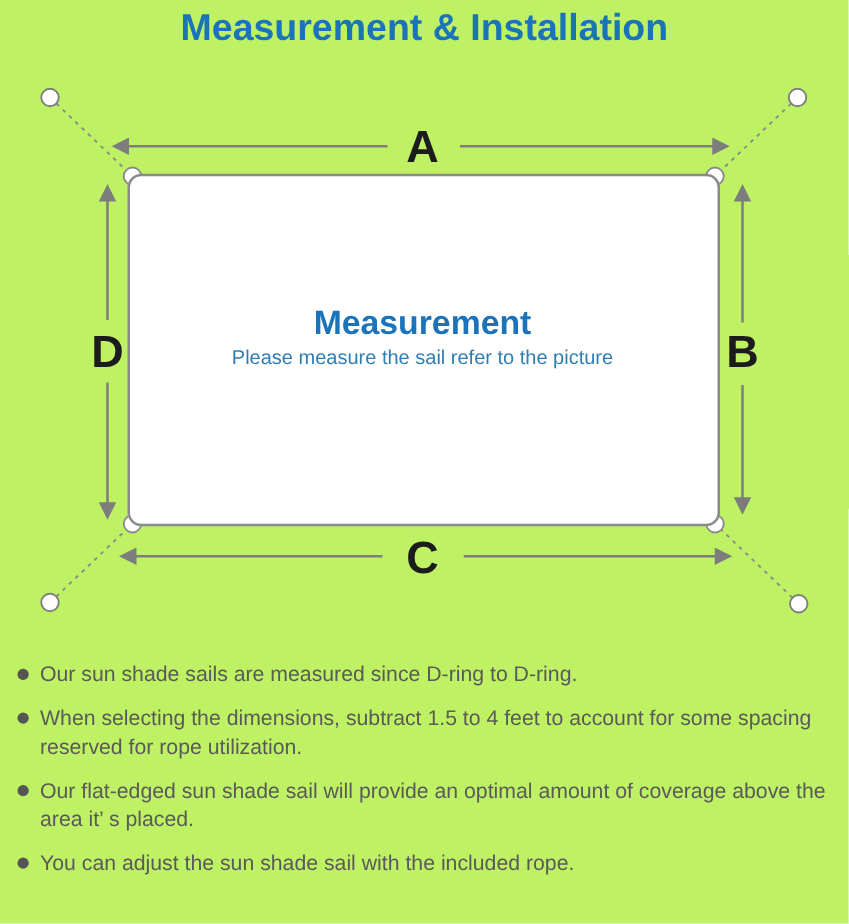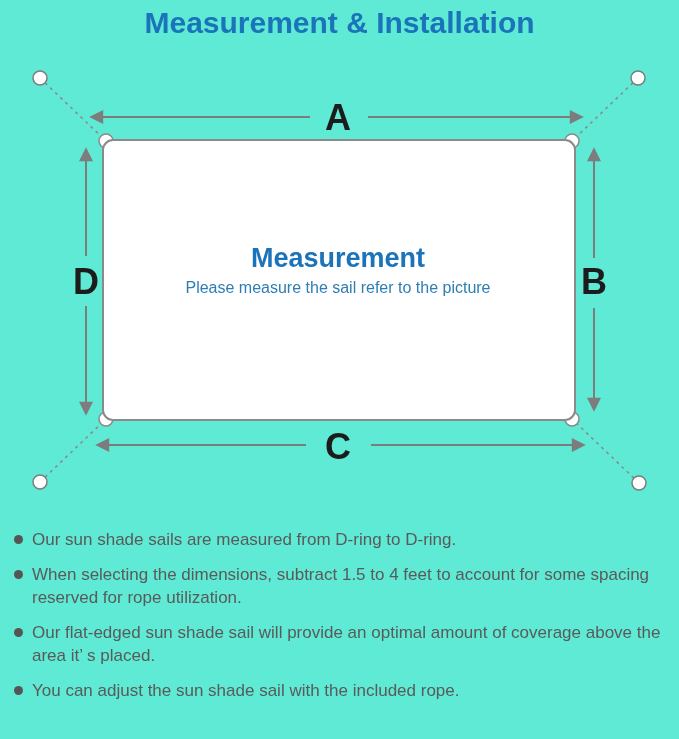--- a/index.html
+++ b/index.html
@@ -1,17 +1,17 @@
 <!DOCTYPE html>
 <html><head>
 <meta charset="utf-8">
 <style>
   html,body{margin:0;padding:0;background:#ffffff;}
   .page{
-    width:679px;height:739px;background:#5eead4;overflow:hidden;
+    width:679px;height:739px;background:#bef264;overflow:hidden;
     font-family:"Liberation Sans", sans-serif;position:relative;
   }
   .title{
     margin:0;height:54px;padding-top:6px;box-sizing:content-box;
     text-align:center;font-size:30px;font-weight:bold;letter-spacing:0px;
     color:#1b73b9;
   }
   svg.diagram{display:block;}
   .bullets{
     margin:8px 12px 0 12px;
@@ -74,21 +74,21 @@
     <line x1="594" y1="248" x2="594" y2="349" stroke="#7d7d7d" stroke-width="2" marker-end="url(#arrow)"></line>
     <text x="594" y="221" text-anchor="middle" dominant-baseline="central" font-size="36" font-weight="bold" fill="#1c1c1c">B</text>
 
     <text x="338" y="198" text-anchor="middle" dominant-baseline="central" font-size="27" font-weight="bold" fill="#1b73b9">Measurement</text>
     <text x="338" y="227" text-anchor="middle" dominant-baseline="central" font-size="16" fill="#2e7eb3">Please measure the sail refer to the picture</text>
   </svg>
 
   <div class="bullets">
     <div class="bullet-item">
       <span class="bullet-dot"></span>
-      <span class="bullet-text">Our sun shade sails are measured from D-ring to D-ring.</span>
+      <span class="bullet-text">Our sun shade sails are measured since D-ring to D-ring.</span>
     </div>
     <div class="bullet-item">
       <span class="bullet-dot"></span>
       <span class="bullet-text">When selecting the dimensions, subtract 1.5 to 4 feet to account for some spacing reserved for rope utilization.</span>
     </div>
     <div class="bullet-item">
       <span class="bullet-dot"></span>
       <span class="bullet-text">Our flat-edged sun shade sail will provide an optimal amount of coverage above the area it’ s placed.</span>
     </div>
     <div class="bullet-item">

